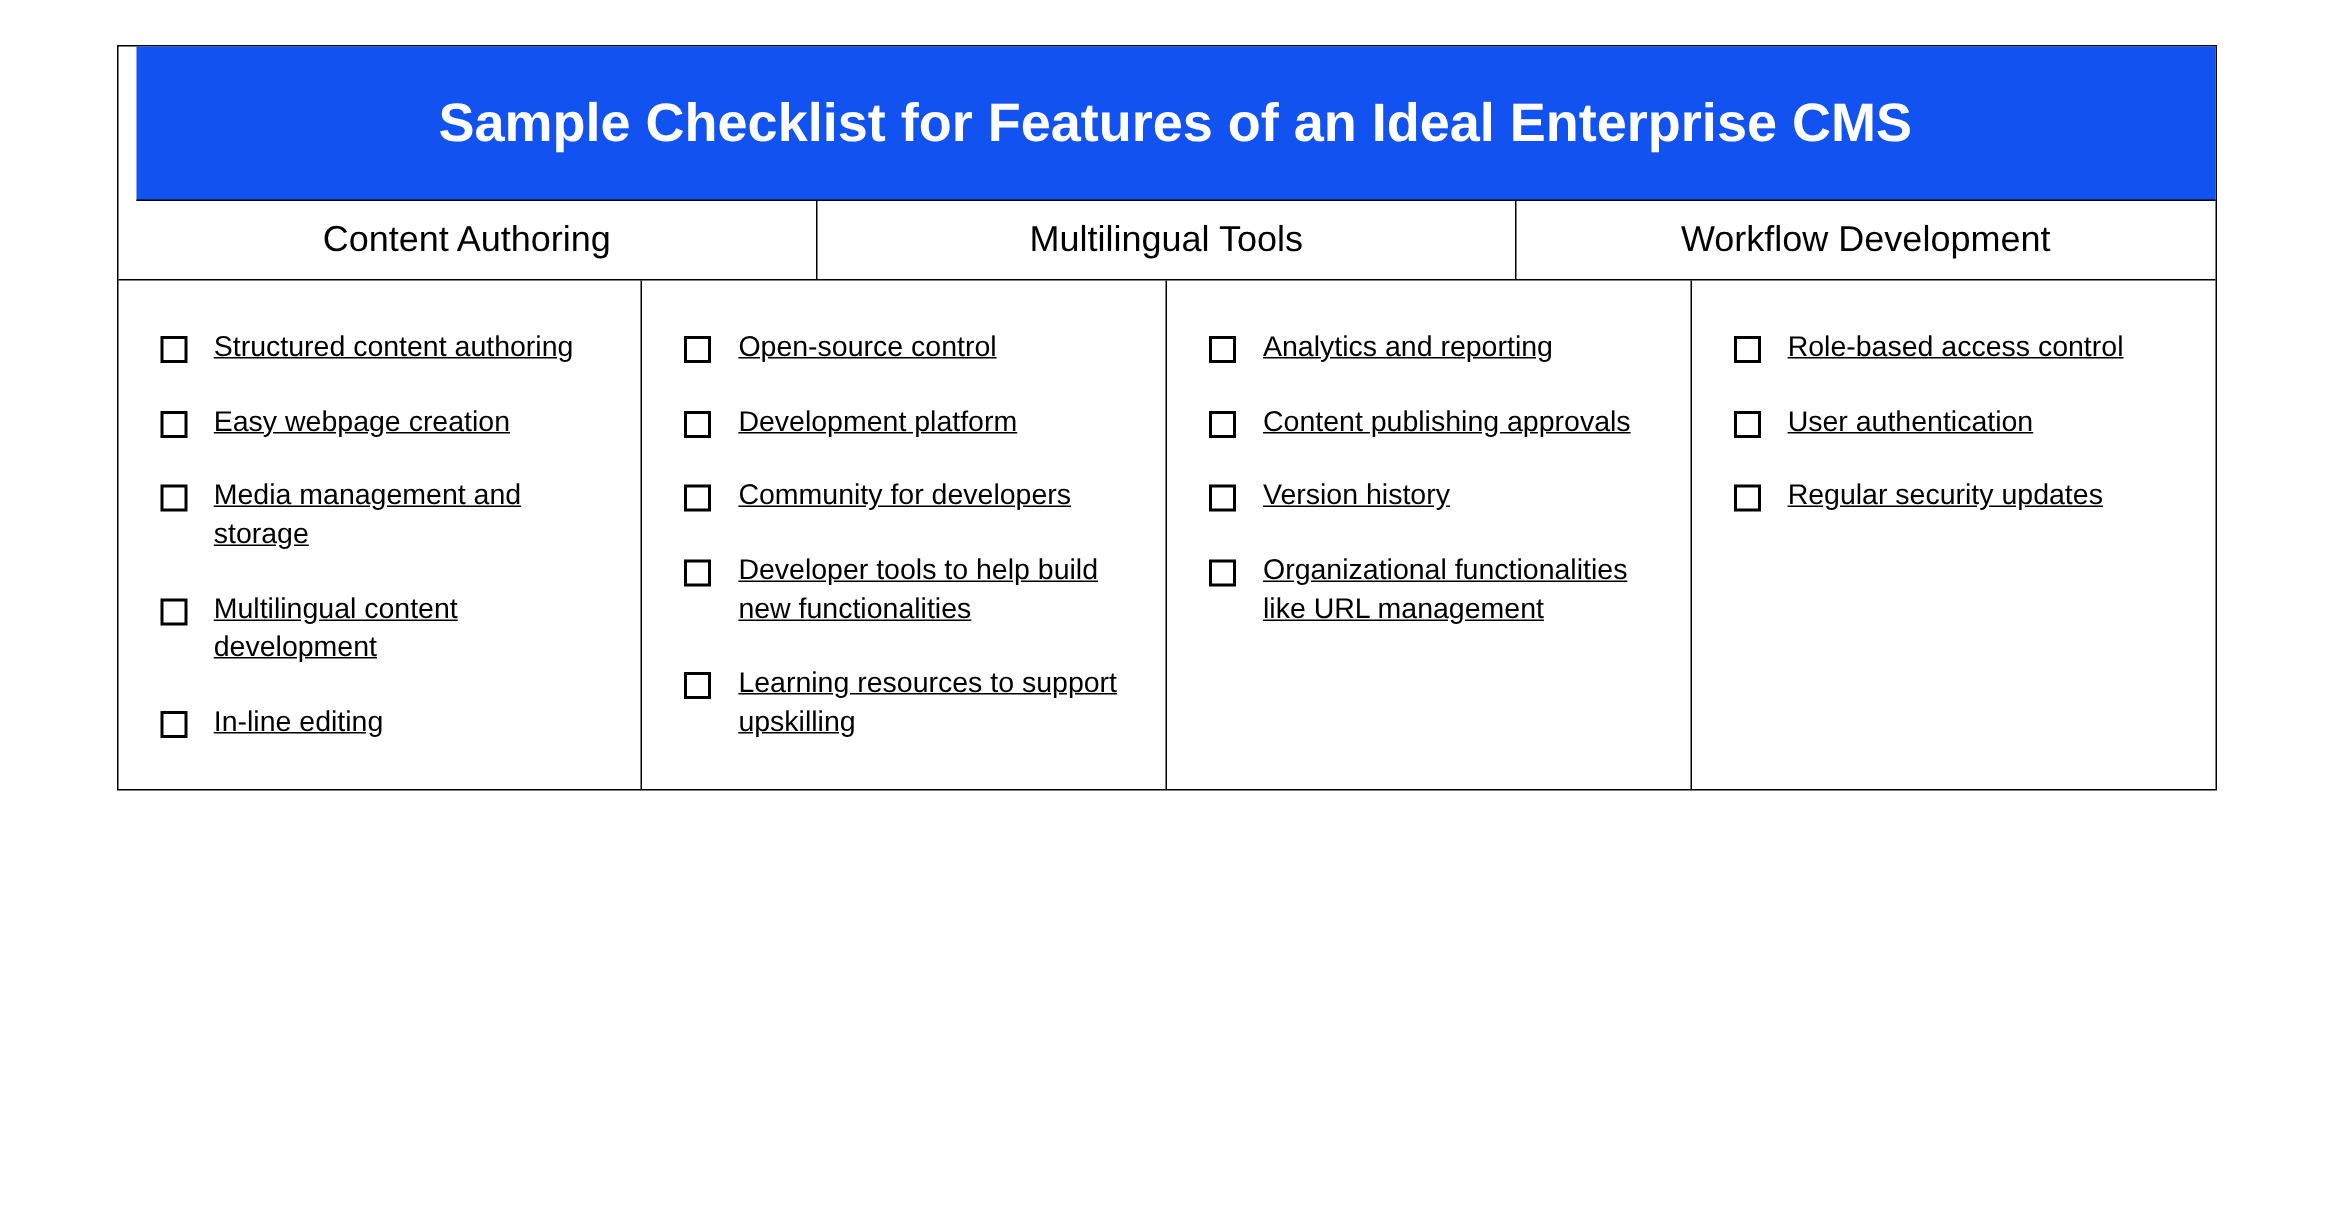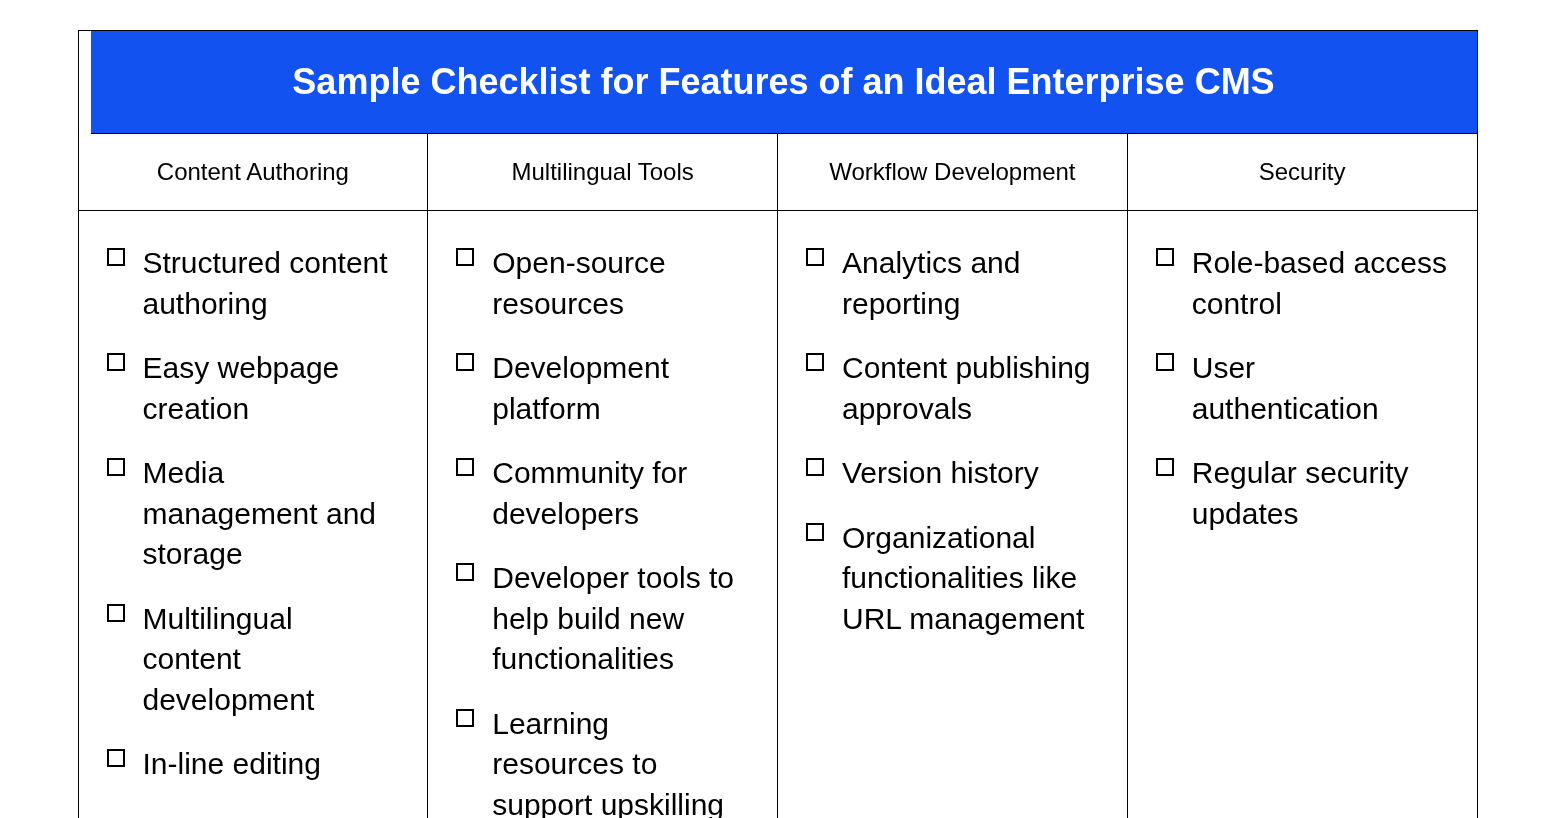--- a/index.html
+++ b/index.html
@@ -28,43 +28,44 @@
     margin-left: 12px;
   }
   .columns-row {
     display: flex;
     border-bottom: 1px solid #000000;
   }
   .column-header {
     flex: 1;
     text-align: center;
     font-size: 24px;
-    padding: 24px 10px;
+    padding: 12px 10px;
     border-right: 1px solid #000000;
   }
   .column-header:last-child {
     border-right: none;
   }
   .body-row {
     display: flex;
   }
   .body-cell {
     flex: 1;
     padding: 32px 28px 32px 28px;
     border-right: 1px solid #000000;
   }
   .body-cell:last-child {
     border-right: none;
   }
   .check-item {
     display: flex;
     align-items: flex-start;
     margin-bottom: 24px;
-    font-size: 30px;
+    font-size: 19px;
     line-height: 1.35;
+    text-decoration: underline;
   }
   .check-item:last-child {
     margin-bottom: 0;
   }
   .checkbox {
     width: 18px;
     height: 18px;
     border: 2px solid #000000;
     flex-shrink: 0;
     margin-top: 5px;
@@ -80,21 +81,20 @@
 <body>
 
 <div class="table-container">
 
   <div class="title-row">Sample Checklist for Features of an Ideal Enterprise CMS</div>
 
   <div class="columns-row">
     <div class="column-header">Content Authoring</div>
     <div class="column-header">Multilingual Tools</div>
     <div class="column-header">Workflow Development</div>
-    <div class="column-header">Security</div>
   </div>
 
   <div class="body-row">
 
     <div class="body-cell">
       <div class="check-item">
         <span class="checkbox"></span>
         <span class="check-label">Structured content authoring</span>
       </div>
       <div class="check-item">
@@ -111,21 +111,21 @@
       </div>
       <div class="check-item">
         <span class="checkbox"></span>
         <span class="check-label">In-line editing</span>
       </div>
     </div>
 
     <div class="body-cell">
       <div class="check-item">
         <span class="checkbox"></span>
-        <span class="check-label">Open-source resources</span>
+        <span class="check-label">Open-source control</span>
       </div>
       <div class="check-item">
         <span class="checkbox"></span>
         <span class="check-label">Development platform</span>
       </div>
       <div class="check-item">
         <span class="checkbox"></span>
         <span class="check-label">Community for developers</span>
       </div>
       <div class="check-item">

